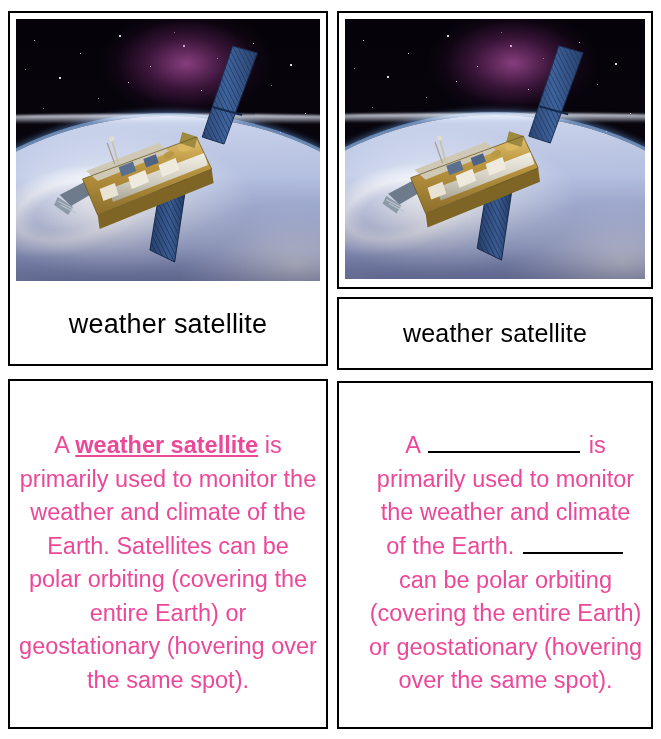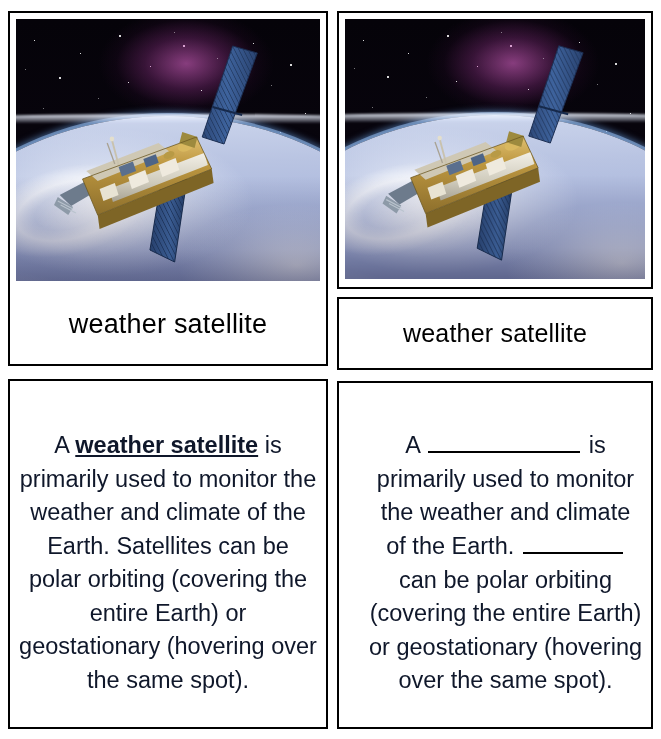--- a/index.html
+++ b/index.html
@@ -156,21 +156,21 @@
 
   .definition {
     position: absolute;
     left: 9px;
     right: 9px;
     top: 48px;
     text-align: center;
     font-family: "Liberation Sans", sans-serif;
     font-size: 23.5px;
     line-height: 33.5px;
-    color: #0f172a;
+    color: #ec4899;
   }
   #card-definition-blank .definition { top: 46px; margin-left: 21px; }
 
   .definition b {
     font-weight: bold;
     text-decoration: underline;
   }
   .blank {
     display: inline-block;
     border-bottom: 2.2px solid #000;

